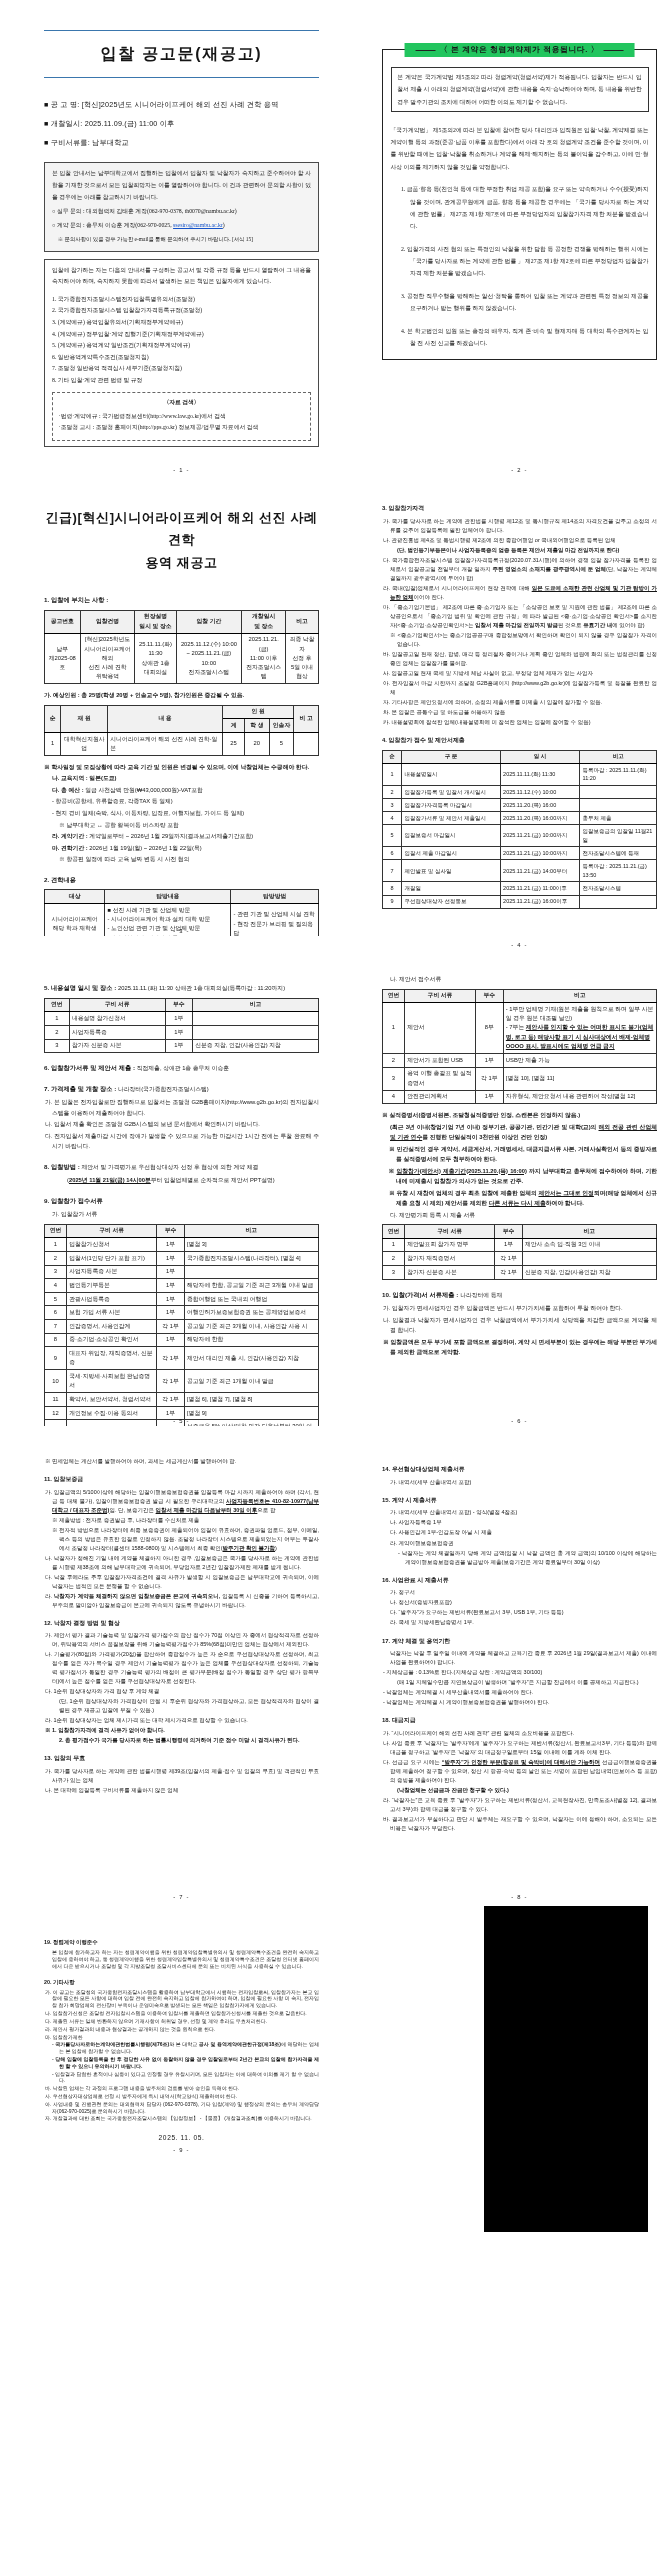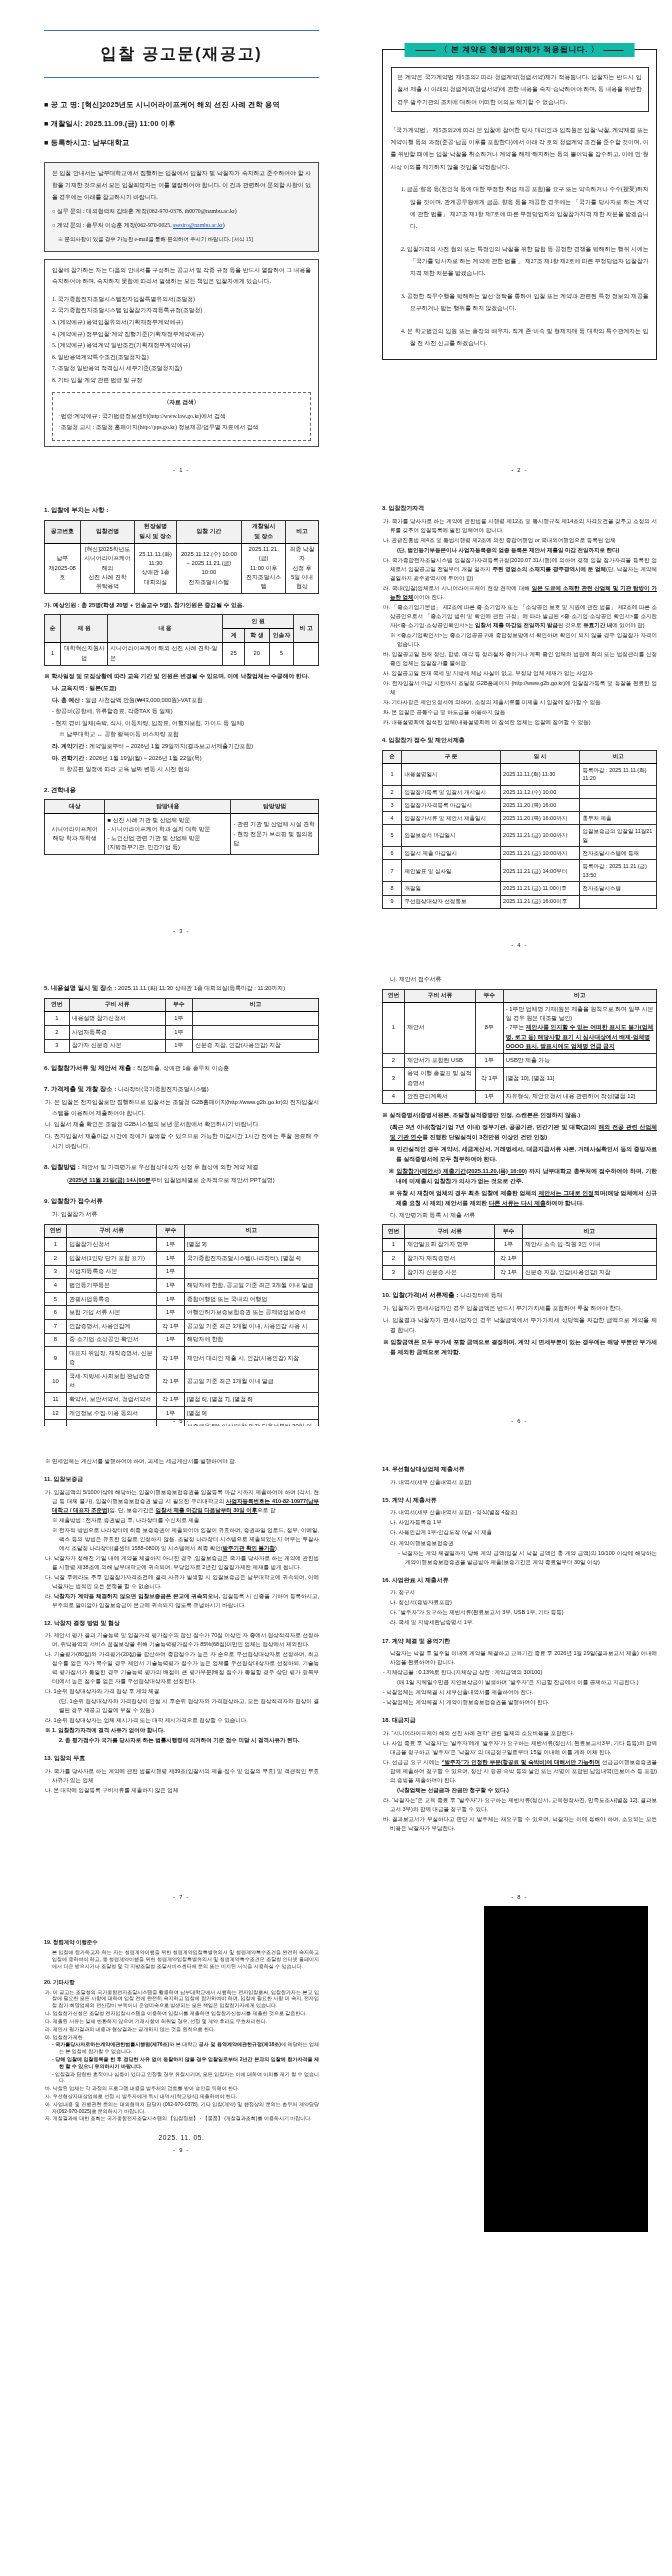--- a/index.html
+++ b/index.html
@@ -3,32 +3,32 @@
 <meta charset="utf-8">
 <style>
   html,body{margin:0;padding:0;background:#fff;}
   body{width:673px;height:2576px;position:relative;font-family:"Liberation Sans",sans-serif;color:#151515;}
   #doc-root{position:absolute;inset:0;}
   .page{position:absolute;font-size:5.8px;line-height:1.8;text-align:justify;overflow:hidden;margin-left:12px;}
   .page.dense{font-size:5.5px;line-height:1.62;}
   .page.tiny{font-size:5px;line-height:1.34;}
   .doctitle{font-size:16px;font-weight:bold;text-align:center;letter-spacing:1.7px;border-top:1.7px solid #3a76ad;border-bottom:1.7px solid #3a76ad;padding:8.6px 0;margin:8px 0 21px;}
   .bullets{margin:0 0 10.4px;}
-  .bullets .bl{font-size:7.2px;font-weight:bold;margin:6.3px 0;text-align:left;letter-spacing:0.2px;}
+  .bullets .bl{font-size:7.2px;font-weight:normal;margin:6.3px 0;text-align:left;letter-spacing:0.2px;}
   .graybox{border:0.9px solid #4a4a4a;background:#f4f4f4;padding:5.2px 7px;margin-top:11.5px;font-family:"Liberation Serif",serif;line-height:2.05;}
   .graybox .ln{margin-top:2.3px;text-align:left;}
   .graybox .note{font-size:5.4px;padding-left:5.8px;}
   .link{color:#1452c8;text-decoration:underline;cursor:pointer;}
   .listbox{border:0.9px solid #4a4a4a;padding:5.2px 7px;margin-top:7px;font-family:"Liberation Serif",serif;line-height:2.0;}
   .listbox .items{margin-top:5.8px;}
   .listbox .items div{text-align:left;}
   .dashedbox{border:0.6px dashed #666;margin-top:5.8px;padding:3.5px 5.8px 5.8px;text-align:left;}
   .dashedbox .dtitle{text-align:center;font-weight:bold;margin-bottom:2.3px;}
   .pledge{border:1.2px solid #222;margin-top:26.5px;padding:17.3px 7.5px 9.2px;position:relative;}
-  .pledge .phead{position:absolute;top:-6.3px;left:50%;transform:translateX(-50%);background:#14b8a6;padding:0 7px;font-weight:bold;font-size:7.8px;white-space:nowrap;letter-spacing:0.6px;}
+  .pledge .phead{position:absolute;top:-6.3px;left:50%;transform:translateX(-50%);background:#22c55e;padding:0 7px;font-weight:bold;font-size:7.8px;white-space:nowrap;letter-spacing:0.6px;}
   .pledge .phead:before,.pledge .phead:after{content:"";display:inline-block;width:19.6px;height:1.2px;background:#222;vertical-align:middle;margin:0 4.6px;}
   .pledge .inner{border:0.7px solid #333;padding:3.5px 5.8px;font-family:"Liberation Serif",serif;line-height:2.1;margin-bottom:11.5px;}
   .pledge .ppar{font-family:"Liberation Serif",serif;line-height:2.12;}
   .pledge .pitem{font-family:"Liberation Serif",serif;line-height:2.12;margin-top:10.4px;padding-left:19.6px;text-indent:-9.2px;}
   .h1big{font-size:13px;font-weight:bold;text-align:center;line-height:1.75;margin:11.5px 0 19.6px;letter-spacing:0.6px;}
   .sec{margin:9.2px 0 2.9px;text-align:left;}
   .sec b{font-size:1.08em;}
   .p{margin:1.2px 0;}
   .hang{padding-left:14px;text-indent:-7px;}
   .ind1{padding-left:8px;}
@@ -47,21 +47,21 @@
 </style>
 </head>
 <body>
 
 <div id="doc-root">
     <div class="page " style="left: 32px; top: 22px; width: 275px; height: 453px;">
       <div class="doctitle">입찰 공고문(재공고)</div>
       <div class="bullets">
         <div class="bl">■ 공 고 명: [혁신]2025년도 시니어라이프케어 해외 선진 사례 견학 용역</div>
         <div class="bl">■ 개찰일시: 2025.11.09.(금) 11:00 이후</div>
-        <div class="bl">■ 등록하시고: 남부대학교</div>
+        <div class="bl">■ 구비서류를: 남부대학교</div>
       </div>
       <div class="graybox">
         <div class="gpara">본 입찰 안내서는 남부대학교에서 집행하는 입찰에서 입찰자 및 낙찰자가 숙지하고 준수하여야 할 사항을 기재한 것으로서 모든 입찰희망자는 이를 열람하여야 합니다. 이 건과 관련하여 문의할 사항이 있을 경우에는 아래를 참고하시기 바랍니다.</div>
         <div class="ln ">○ 실무 문의 : 대외협력처 김태훈 계장(062-970-0378, th0070@nambu.ac.kr)</div>
         <div class="ln ">○ 계약 문의 : 총무처 이승훈 계장(062-970-0025, <span class="link">ssesiro@nambu.ac.kr</span>)</div>
         <div class="ln note">※ 문의사항이 있을 경우 가능한 e-mail을 통해 문의하여 주시기 바랍니다. [서식 15]</div>
       </div>
       <div class="listbox">
         <div>입찰에 참가하는 자는 다음의 안내서를 구성하는 공고서 및 각종 규정 등을 반드시 열람하여 그 내용을 숙지하여야 하며, 숙지하지 못함에 따라서 발생하는 모든 책임은 입찰자에게 있습니다.</div>
         <div class="items">
@@ -88,20 +88,21 @@
         <div class="inner">본 계약은 국가계약법 제5조의2 따라 청렴계약(청렴서약)제가 적용됩니다. 입찰자는 반드시 입찰서 제출 시 아래의 청렴계약(청렴서약)에 관한 내용을 숙지·승낙하여야 하며, 동 내용을 위반한 경우 발주기관의 조치에 대하여 어떠한 이의도 제기할 수 없습니다.</div>
         <div class="ppar">「국가계약법」 제5조의2에 따라 본 입찰에 참여한 당사 대리인과 임직원은 입찰·낙찰, 계약체결 또는 계약이행 등의 과정(준공·납품 이후를 포함한다)에서 아래 각 호의 청렴계약 조건을 준수할 것이며, 이를 위반할 때에는 입찰·낙찰을 취소하거나 계약을 해제·해지하는 등의 불이익을 감수하고, 이에 민·형사상 이의를 제기하지 않을 것임을 약정합니다.</div>
         <div class="pitem">1. 금품·향응 등(친인척 등에 대한 부정한 취업 제공 포함)을 요구 또는 약속하거나 수수(授受)하지 않을 것이며, 관계공무원에게 금품, 향응 등을 제공한 경우에는 「국가를 당사자로 하는 계약에 관한 법률」 제27조 제1항 제7호에 따른 부정당업자의 입찰참가자격 제한 처분을 받겠습니다.</div>
         <div class="pitem">2. 입찰가격의 사전 협의 또는 특정인의 낙찰을 위한 담합 등 공정한 경쟁을 방해하는 행위 시에는 「국가를 당사자로 하는 계약에 관한 법률 」 제27조 제1항 제2호에 따른 부정당업자 입찰참가자격 제한 처분을 받겠습니다.</div>
         <div class="pitem">3. 공정한 직무수행을 방해하는 알선·청탁을 통하여 입찰 또는 계약과 관련된 특정 정보의 제공을 요구하거나 받는 행위를 하지 않겠습니다.</div>
         <div class="pitem">4. 본 학교법인의 임원 또는 총장의 배우자, 직계 존·비속 및 형제자매 등 대학의 특수관계자는 입찰 전 사전 신고를 하겠습니다.</div>
       </div>
       <div class="pfoot">- 2 -</div>
     </div>
     <div class="page " style="left: 32px; top: 495px; width: 275px; height: 441px;">
+      <div class="h1big">긴급)[혁신]시니어라이프케어 해외 선진 사례 견학<br>용역 재공고</div>
       <div class="sec"><b>1. 입찰에 부치는 사항 :</b></div>
       <table class="tb">
         <colgroup>
           <col style="width: 13%;">
           <col style="width: 20%;">
           <col style="width: 15%;">
           <col style="width: 24%;">
           <col style="width: 16%;">
           <col style="width: 12%;">
         </colgroup>

